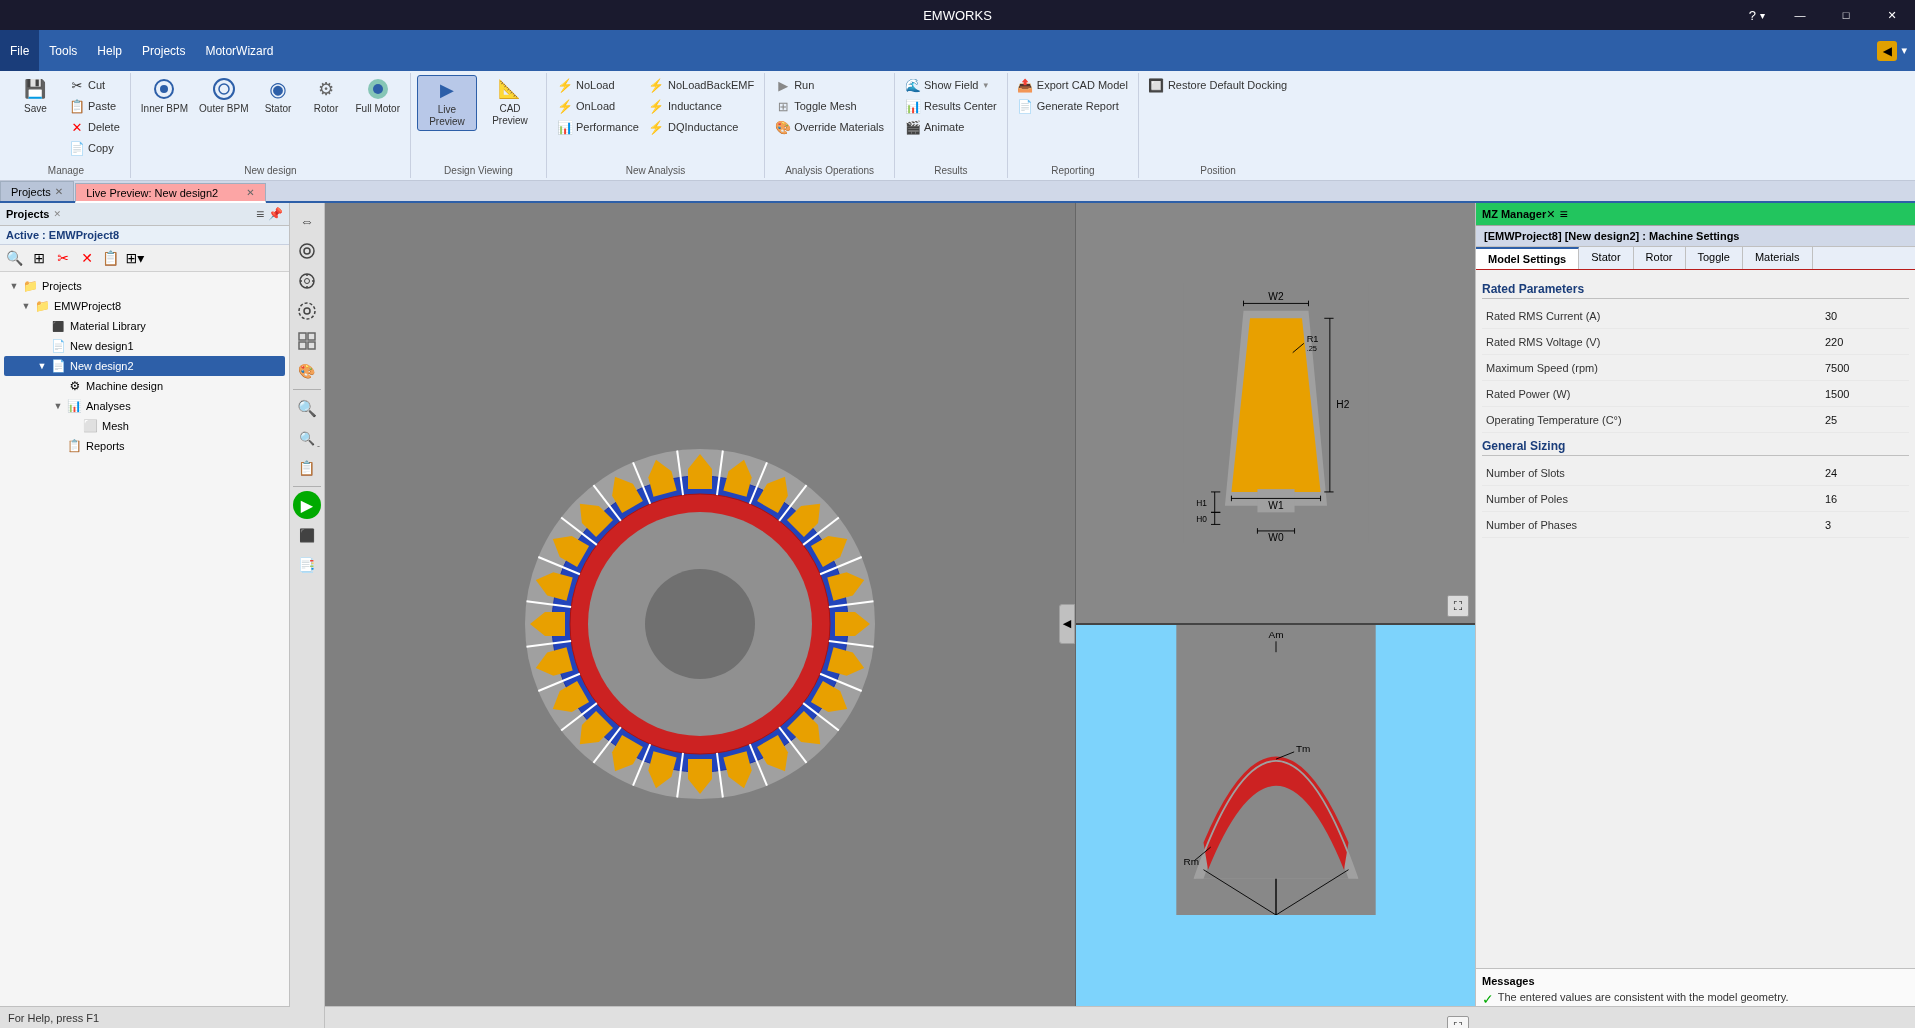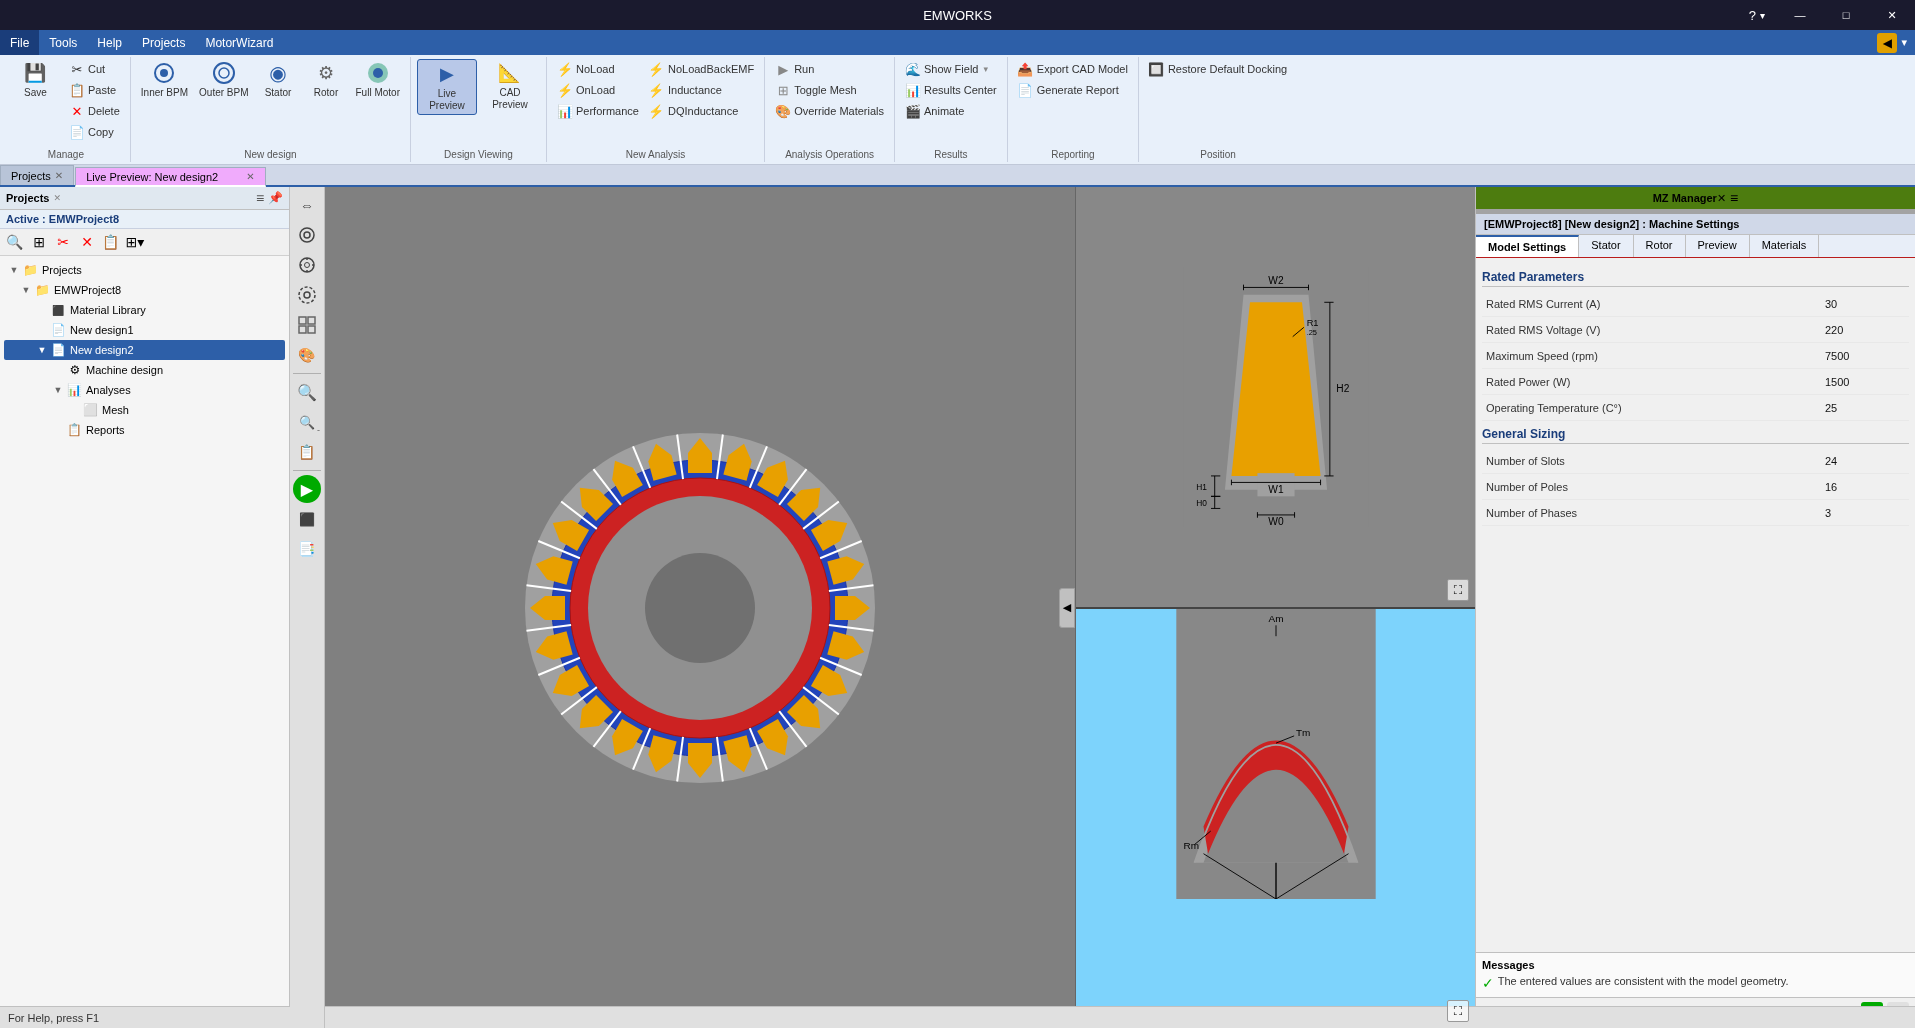--- a/index.html
+++ b/index.html
@@ -5,42 +5,42 @@
     * { box-sizing: border-box; margin: 0; padding: 0; }
     body { font-family: 'Segoe UI', Arial, sans-serif; font-size: 12px; background: #f0f0f0; overflow: hidden; width: 1915px; height: 1028px; }
 
     
     #title-bar { background: #1a1a2e; color: white; height: 30px; display: flex; align-items: center; justify-content: center; font-size: 13px; position: relative; }
     #title-bar .win-controls { position: absolute; right: 0; display: flex; height: 100%; }
     #title-bar .win-btn { width: 46px; height: 100%; display: flex; align-items: center; justify-content: center; cursor: pointer; color: white; font-size: 11px; }
     #title-bar .help-btn { position: absolute; right: 140px; display: flex; align-items: center; gap: 4px; color: white; padding: 0 10px; cursor: pointer; }
 
     
-    #menu-bar { background: #2d5fa8; height: 25px; display: flex; align-items: center; }
+    #menu-bar { background: #2d5fa8; height: 41px; display: flex; align-items: center; }
     #menu-bar .menu-item { color: white; padding: 3px 10px; cursor: pointer; font-size: 12px; height: 100%; display: flex; align-items: center; }
     #menu-bar .menu-item.active { background: #1a3d7a; }
 
     
     #ribbon { background: #e8f0fa; border-bottom: 1px solid #c0c8d8; height: 110px; display: flex; padding: 2px; }
     .ribbon-group { display: flex; flex-direction: column; border-right: 1px solid #c8d0e0; padding: 2px 6px; position: relative; min-width: fit-content; }
     .ribbon-group-label { position: absolute; bottom: 2px; left: 0; right: 0; text-align: center; font-size: 10px; color: #555; }
     .ribbon-buttons-row { display: flex; align-items: flex-start; flex: 1; padding-bottom: 14px; gap: 2px; }
     .ribbon-btn { display: flex; flex-direction: column; align-items: center; justify-content: center; cursor: pointer; padding: 2px 4px; border-radius: 3px; min-width: 45px; max-width: 60px; text-align: center; }
     .ribbon-btn .rb-icon { width: 24px; height: 24px; margin-bottom: 2px; display: flex; align-items: center; justify-content: center; font-size: 18px; }
     .ribbon-btn .rb-label { font-size: 10px; color: #333; line-height: 1.2; }
     .ribbon-btn-small { display: flex; align-items: center; gap: 3px; cursor: pointer; padding: 2px 4px; border-radius: 2px; font-size: 11px; color: #333; }
     .ribbon-btn-small .rbs-icon { width: 16px; height: 16px; display: flex; align-items: center; justify-content: center; font-size: 13px; }
     .ribbon-col { display: flex; flex-direction: column; gap: 1px; padding-bottom: 14px; }
     .ribbon-btn.large { min-width: 55px; }
     .ribbon-btn.active-btn { background: #b8c8e8; border: 1px solid #2d5fa8; }
 
     
     #tab-bar { background: #d0d8e8; height: 22px; display: flex; align-items: flex-end; border-bottom: 2px solid #2d5fa8; }
     .tab { padding: 2px 10px; background: #b8c4d8; border: 1px solid #a0aec0; border-bottom: none; cursor: pointer; font-size: 11px; height: 20px; display: flex; align-items: center; gap: 4px; margin-right: 1px; }
-    .tab.active { background: #f0abfc; border-bottom: 2px solid white; margin-bottom: -2px; gap: 28px; }
+    .tab.active { background: #fca5a5; border-bottom: 2px solid white; margin-bottom: -2px; gap: 28px; }
     .tab-close { font-size: 10px; cursor: pointer; color: #666; }
 
     
     #main-area { display: flex; height: calc(1028px - 30px - 25px - 110px - 22px); }
 
     
     #sidebar { width: 290px; background: #f5f5f5; border-right: 1px solid #c0c0c0; display: flex; flex-direction: column; }
     #sidebar-header { background: #e0e8f0; padding: 3px 6px; display: flex; align-items: center; justify-content: space-between; border-bottom: 1px solid #c0c0c0; }
     #sidebar-toolbar { background: #f0f0f0; padding: 2px 4px; display: flex; align-items: center; gap: 2px; border-bottom: 1px solid #d0d0d0; }
     #sidebar-toolbar .st-btn { width: 22px; height: 22px; display: flex; align-items: center; justify-content: center; cursor: pointer; border-radius: 2px; font-size: 14px; }
@@ -60,21 +60,21 @@
     #left-toolbar .lt-btn.green { background: #00aa00; color: white; border-radius: 50%; }
     #left-toolbar .lt-divider { width: 80%; height: 1px; background: #b0b0b0; margin: 2px 0; }
     #motor-view { position: absolute; left: 35px; top: 0; right: 400px; bottom: 0; display: flex; align-items: center; justify-content: center; }
     #right-panels { position: absolute; right: 0; top: 0; bottom: 0; width: 400px; background: #888; display: flex; flex-direction: column; border-left: 1px solid #666; }
     #stator-panel { flex: 1; position: relative; background: #888; display: flex; align-items: center; justify-content: center; border-bottom: 2px solid #444; }
     #rotor-panel { flex: 1; position: relative; background: #7dd3fc; display: flex; justify-content: center; }
     .expand-btn { position: absolute; bottom: 6px; right: 6px; width: 22px; height: 22px; background: rgba(255,255,255,0.7); border: 1px solid #999; cursor: pointer; display: flex; align-items: center; justify-content: center; font-size: 12px; border-radius: 2px; z-index: 5; }
 
     
     #mz-panel { width: 440px; background: #f0f0f0; border-left: 1px solid #c0c0c0; display: flex; flex-direction: column; overflow: hidden; }
-    #mz-header { background: #4d7c0f; padding: 3px 6px; display: flex; align-items: center; justify-content: center; border-bottom: 5px solid #a3a3a3; }
+    #mz-header { background: #22c55e; padding: 3px 6px; display: flex; align-items: center; justify-content: flex-start; border-bottom: 1px solid #a3a3a3; }
     #mz-title-bar { background: #d0d8e8; padding: 4px 8px; font-size: 11px; font-weight: bold; border-bottom: 1px solid #c0c0c0; }
     #mz-tabs { display: flex; background: #e8eef8; border-bottom: 1px solid #b91c1c; }
     .mz-tab { padding: 4px 12px; font-size: 11px; cursor: pointer; border-right: 1px solid #c0c0c0; }
     .mz-tab.active { background: white; border-top: 2px solid #2d5fa8; font-weight: bold; }
     #mz-content { flex: 1; overflow-y: auto; padding: 6px; }
     .mz-section-title { font-size: 12px; font-weight: bold; color: #1a3d7a; margin: 6px 0 4px 0; padding-bottom: 2px; border-bottom: 1px solid #c0c0c0; }
     .mz-row { display: flex; align-items: center; padding: 3px 4px; border-bottom: 1px solid #e8e8e8; min-height: 26px; }
     .mz-label { flex: 1; font-size: 11px; color: #333; }
     .mz-value { width: 80px; font-size: 11px; color: #111; text-align: left; padding-right: 4px; }
     #mz-messages { border-top: 1px solid #c0c0c0; padding: 6px; background: #fafafa; }
@@ -606,21 +606,21 @@
       <div style="display:flex; gap:4px; align-items:center;">
         <span style="cursor:pointer; font-size:11px;">✕</span>
         <span style="cursor:pointer; font-size:14px;">≡</span>
       </div>
     </div>
     <div id="mz-title-bar">[EMWProject8] [New design2] : Machine Settings</div>
     <div id="mz-tabs">
       <div class="mz-tab active">Model Settings</div>
       <div class="mz-tab">Stator</div>
       <div class="mz-tab">Rotor</div>
-      <div class="mz-tab">Preview</div>
+      <div class="mz-tab">Toggle</div>
       <div class="mz-tab">Materials</div>
     </div>
     <div id="mz-content">
 
       <div class="mz-section-title">Rated Parameters</div>
       <div class="mz-row">
         <span class="mz-label">Rated RMS Current (A)</span>
         <span class="mz-value">30</span>
       </div>
       <div class="mz-row">

